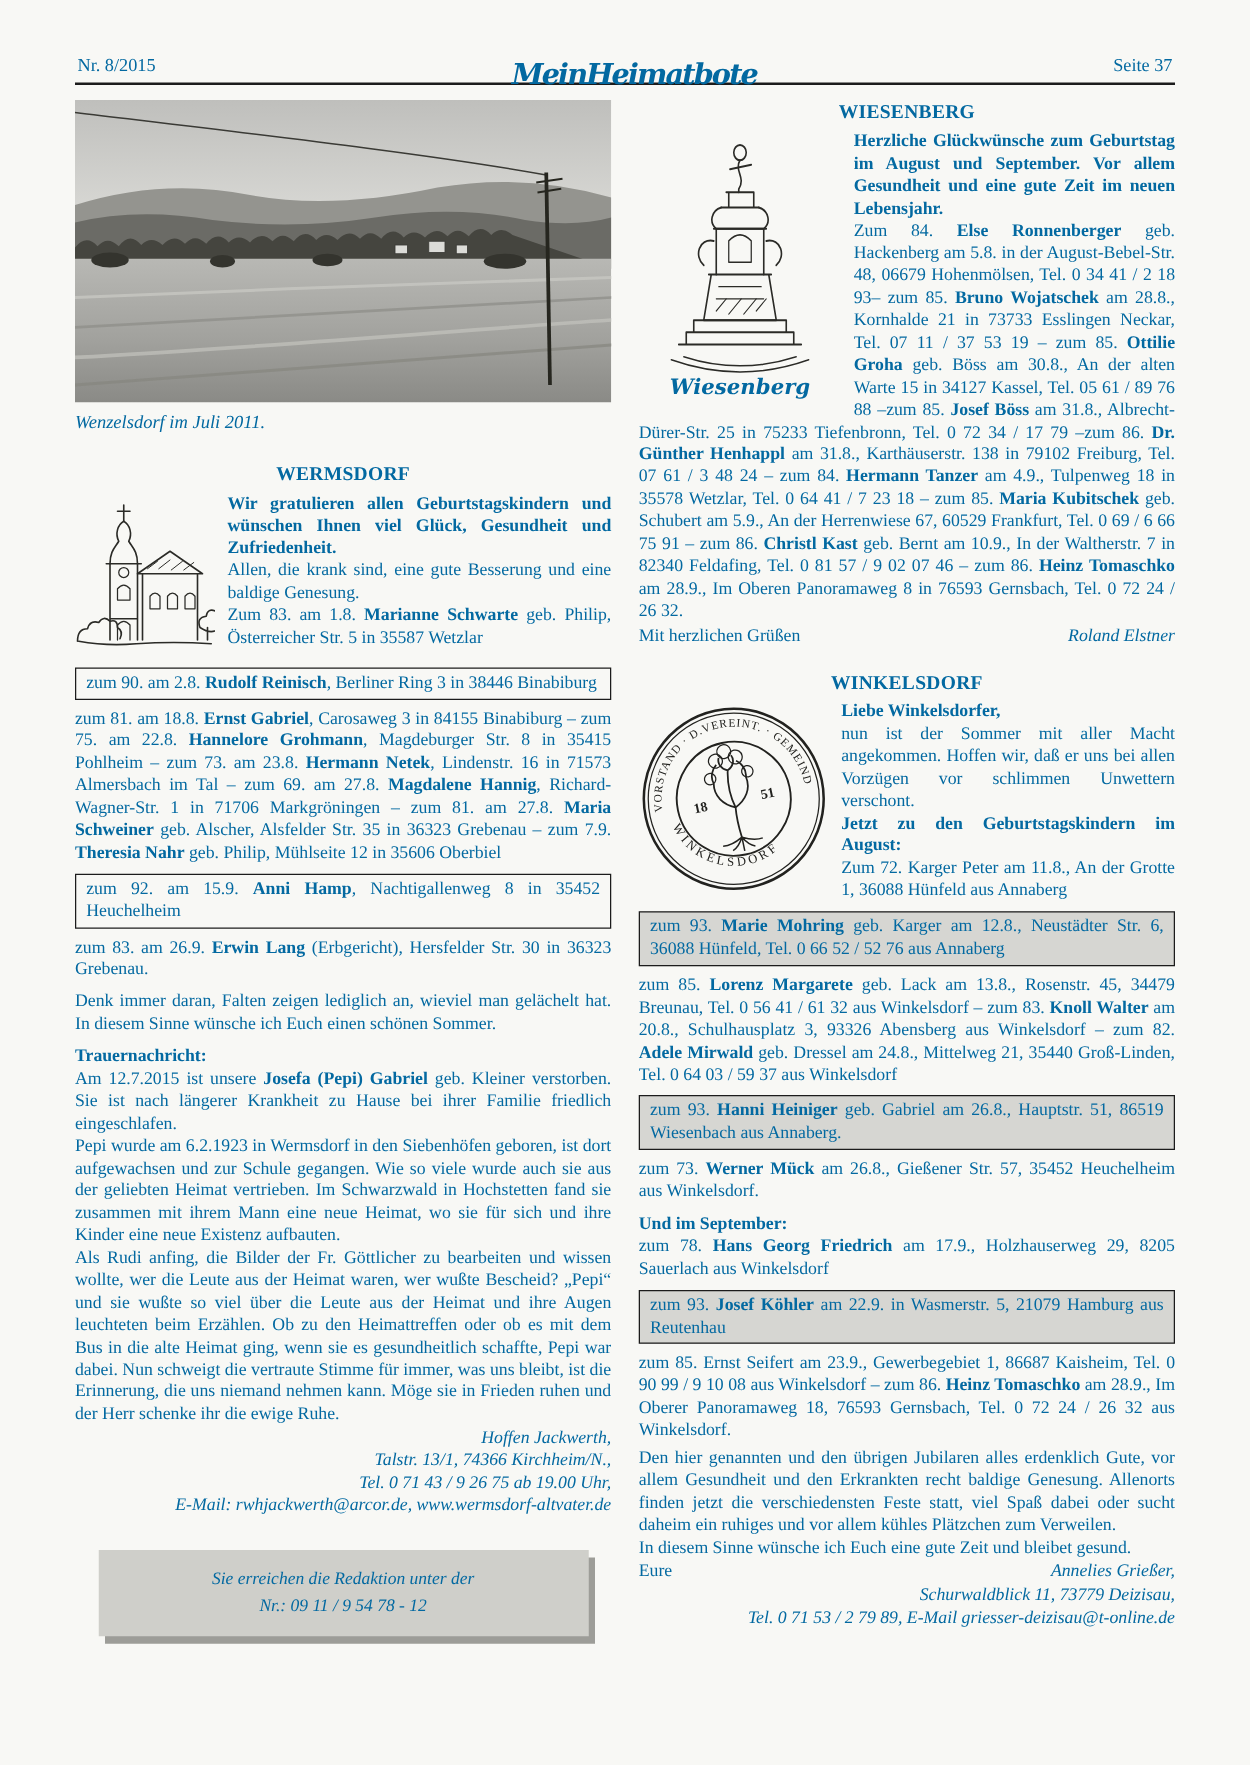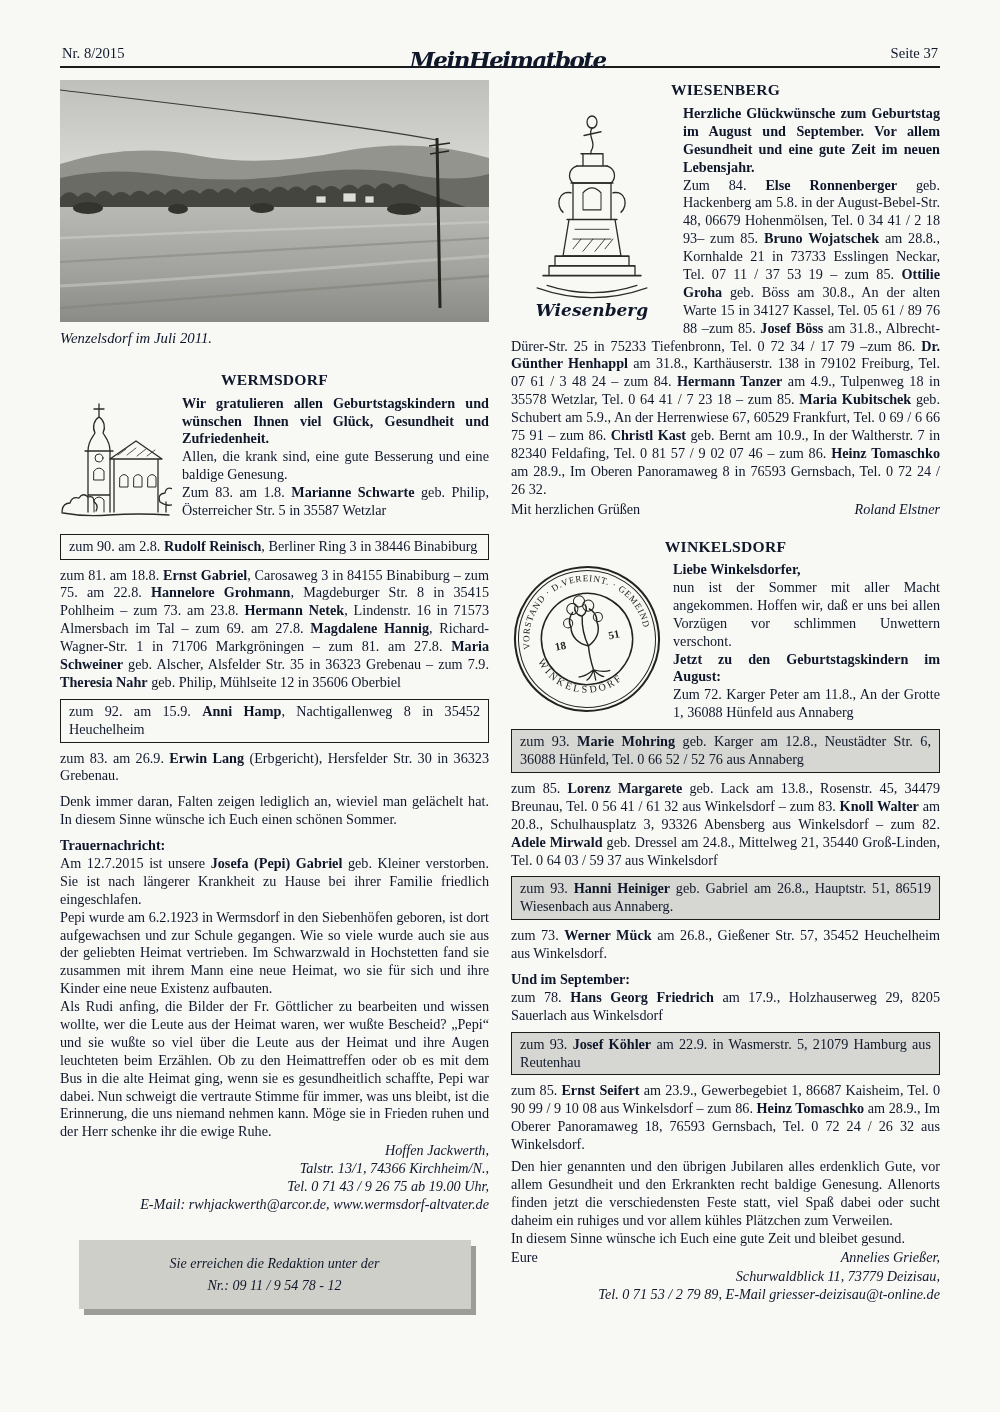--- a/index.html
+++ b/index.html
@@ -1,18 +1,18 @@
 <!DOCTYPE html>
 <html lang="de"><head>
 <meta charset="utf-8">
 <style>
   html,body{margin:0;padding:0}
   body{background:#d9d9d6;font-family:"Liberation Serif",serif}
   .page{position:relative;width:1000px;height:1412px;margin:0 auto;background:#f8f8f5;
-        box-sizing:border-box;padding:44px 60px 20px 60px;color:#0f172a;
+        box-sizing:border-box;padding:44px 60px 20px 60px;color:#0369a1;
         font-size:14.2px;line-height:1.26;overflow:hidden}
   
   .header{display:flex;justify-content:space-between;align-items:flex-end;
           border-bottom:2px solid #1c1c1c;padding:0 2px 0 2px}
   .issue,.pageno{font-size:14.6px;padding-bottom:4px}
   .masthead{font-family:"DejaVu Serif",serif;font-weight:700;font-style:italic;
             font-size:23px;line-height:.95;letter-spacing:-1.5px;transform:translateY(4px)}
   
   .columns{display:flex;gap:22px;margin-top:12px}
   .col{width:429px;flex:0 0 429px}
@@ -229,21 +229,21 @@
         <p class="just"><span>Zum 72. </span><span style="font-weight: normal;">Karger Peter</span><span> am 11.8., An der Grotte 1, 36088 Hünfeld aus Annaberg</span></p>
 
         <div class="boxed gray"><span>zum 93. </span><span style="font-weight: bold;">Marie Mohring</span><span> geb. Karger am 12.8., Neustädter Str. 6, 36088 Hünfeld, Tel. 0 66 52 / 52 76 aus Annaberg</span></div>
         <p class="just"><span>zum 85. </span><span style="font-weight: bold;">Lorenz Margarete</span><span> geb. Lack am 13.8., Rosenstr. 45, 34479 Breunau, Tel. 0 56 41 / 61 32 aus Winkelsdorf – zum 83. </span><span style="font-weight: bold;">Knoll Walter</span><span> am 20.8., Schulhausplatz 3, 93326 Abensberg aus Winkelsdorf – zum 82. </span><span style="font-weight: bold;">Adele Mirwald</span><span> geb. Dressel am 24.8., Mittelweg 21, 35440 Groß-Linden, Tel. 0 64 03 / 59 37 aus Winkelsdorf</span></p>
         <div class="boxed gray"><span>zum 93. </span><span style="font-weight: bold;">Hanni Heiniger</span><span> geb. Gabriel am 26.8., Hauptstr. 51, 86519 Wiesenbach aus Annaberg.</span></div>
         <p class="just"><span>zum 73. </span><span style="font-weight: bold;">Werner Mück</span><span> am 26.8., Gießener Str. 57, 35452 Heuchelheim aus Winkelsdorf.</span></p>
 
         <p class="bold mt8">Und im September:</p>
         <p class="just"><span>zum 78. </span><span style="font-weight: bold;">Hans Georg Friedrich</span><span> am 17.9., Holzhauserweg 29, 8205 Sauerlach aus Winkelsdorf</span></p>
         <div class="boxed gray"><span>zum 93. </span><span style="font-weight: bold;">Josef Köhler</span><span> am 22.9. in Wasmerstr. 5, 21079 Hamburg aus Reutenhau</span></div>
-        <p class="just"><span>zum 85. </span><span style="font-weight: bold;">Ernst Seifert</span><span> am 23.9., Gewerbegebiet 1, 86687 Kaisheim, Tel. 0 90 99 / 9 10 08 aus Winkelsdorf – zum 86. </span><span style="font-weight: bold;">Heinz Tomaschko</span><span> am 28.9., Im Oberer Panoramaweg 18, 76593 Gernsbach, Tel. 0 72 24 / 26 32 aus Winkelsdorf.</span></p>
+        <p class="just"><span>zum 85. </span><span style="font-weight: normal;">Ernst Seifert</span><span> am 23.9., Gewerbegebiet 1, 86687 Kaisheim, Tel. 0 90 99 / 9 10 08 aus Winkelsdorf – zum 86. </span><span style="font-weight: bold;">Heinz Tomaschko</span><span> am 28.9., Im Oberer Panoramaweg 18, 76593 Gernsbach, Tel. 0 72 24 / 26 32 aus Winkelsdorf.</span></p>
 
         <p class="just mt4">Den hier genannten und den übrigen Jubilaren alles erdenklich Gute, vor allem Gesundheit und den Erkrankten recht baldige Genesung. Allenorts finden jetzt die verschiedensten Feste statt, viel Spaß dabei oder sucht daheim ein ruhiges und vor allem kühles Plätzchen zum Verweilen.</p>
         <p class="just">In diesem Sinne wünsche ich Euch eine gute Zeit und bleibet gesund.</p>
 
         <div class="rowline">
           <span>Eure</span>
           <span class="it">Annelies Grießer,</span>
         </div>
         <div class="sig">
           <div>Schurwaldblick 11, 73779 Deizisau,</div>

